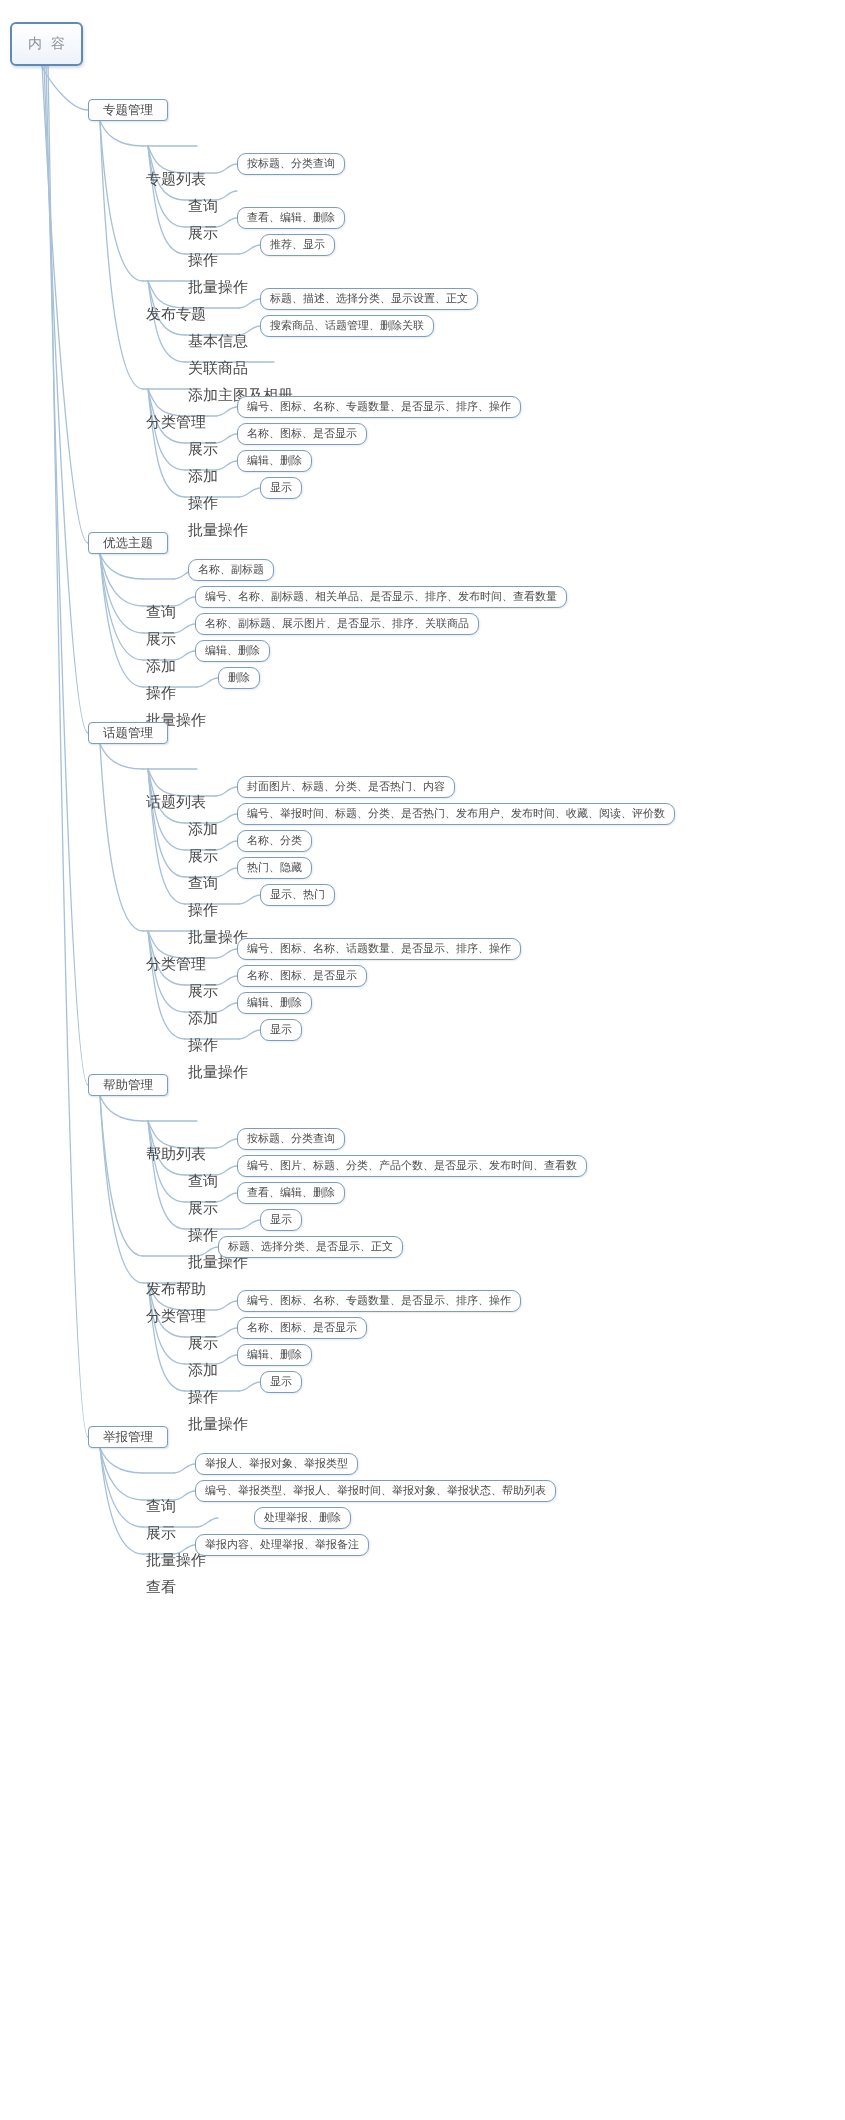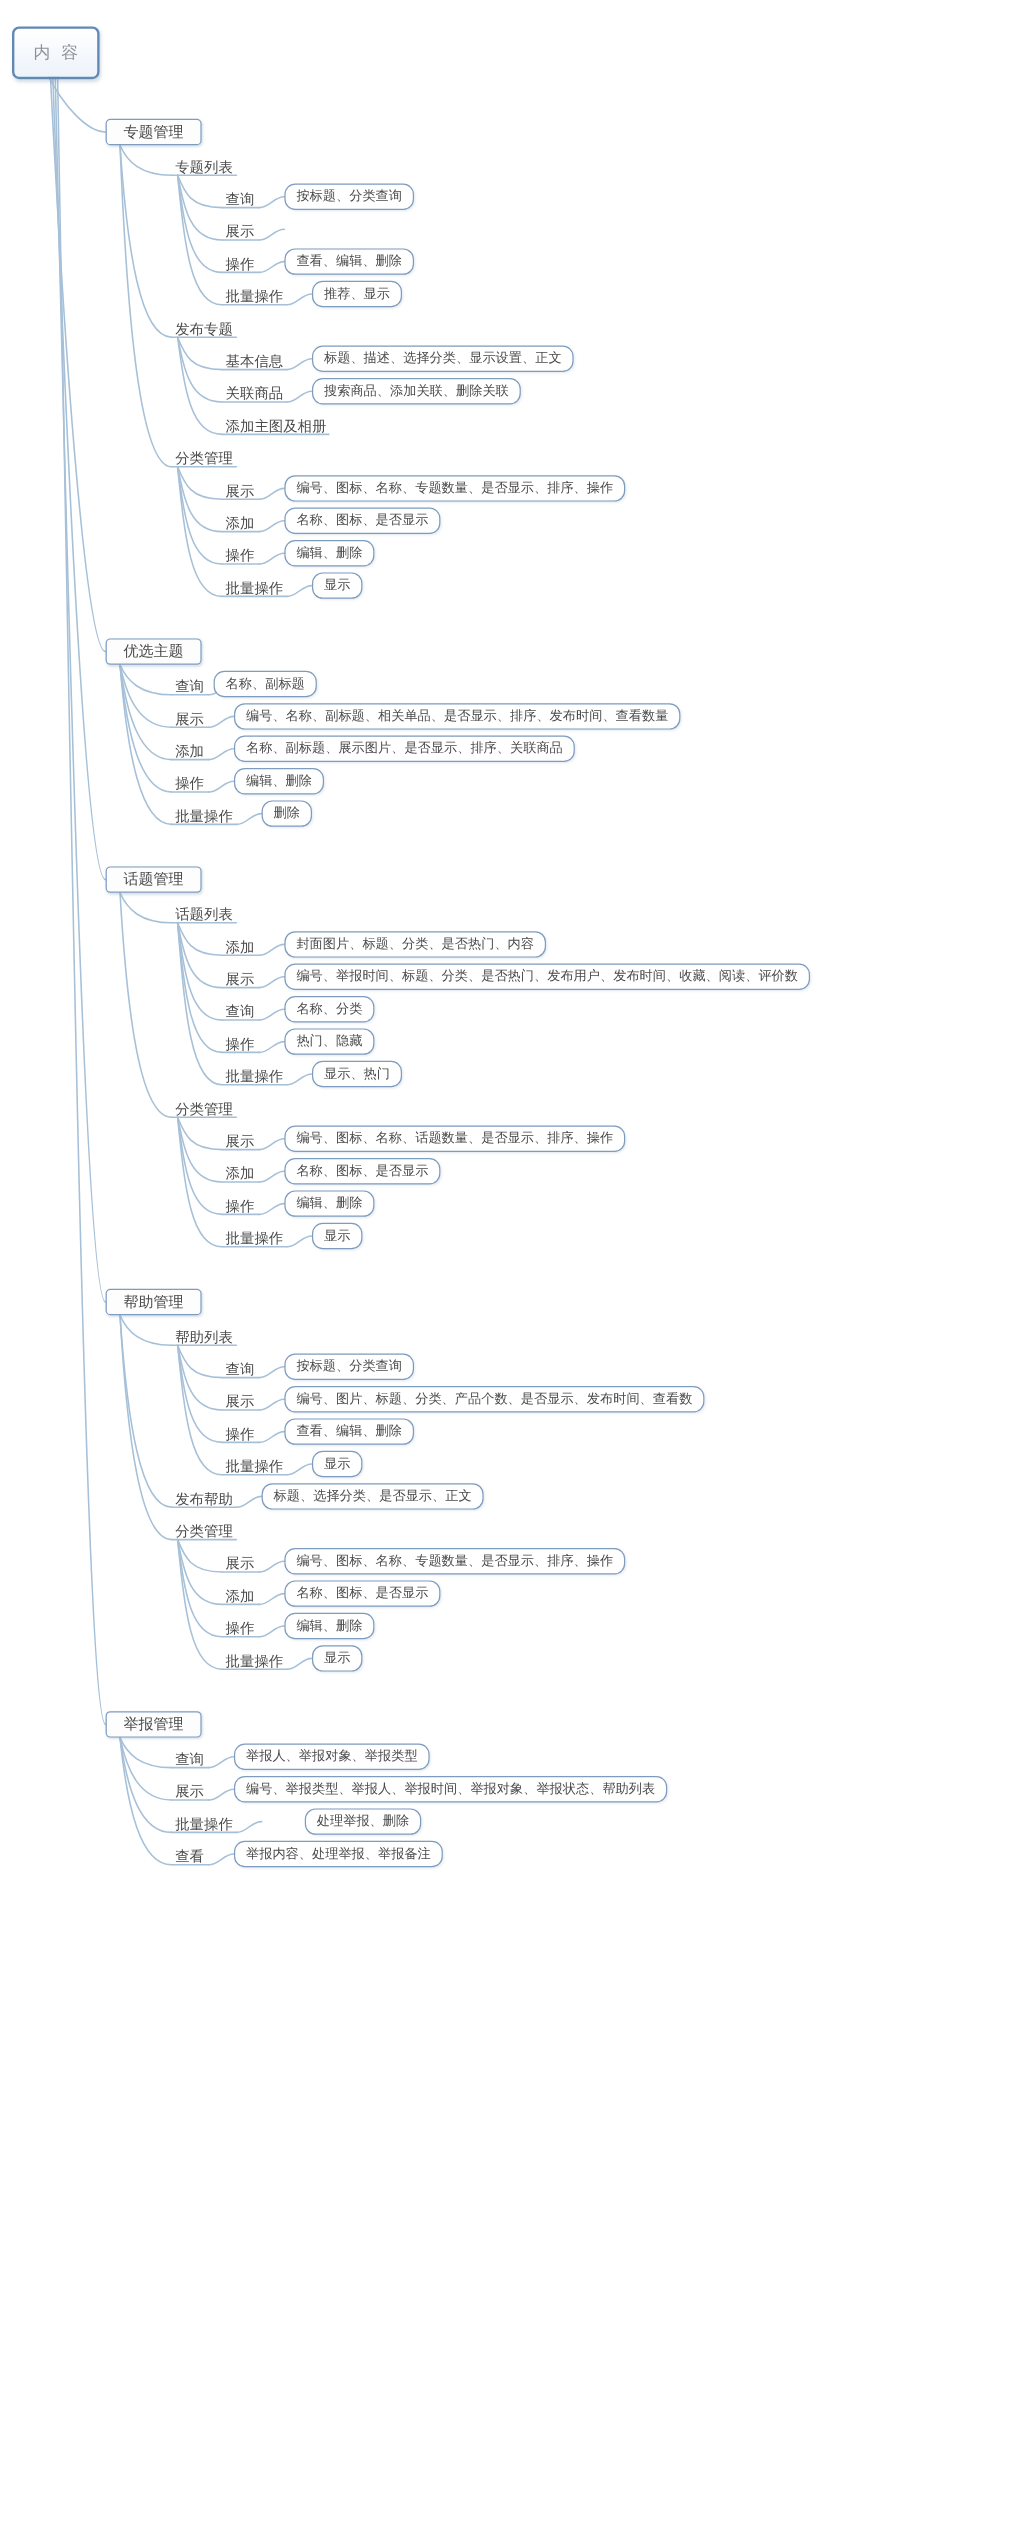--- a/index.html
+++ b/index.html
@@ -42,21 +42,22 @@
     height: 22px;
     line-height: 20px;
     box-sizing: border-box;
     padding: 0 14px;
     font-size: 12.5px;
     box-shadow: 1px 1px 2px rgba(110, 140, 175, 0.25);
   }
   .lbl {
     height: 18px;
     line-height: 18px;
-    font-size: 12px;
+    font-size: 15px;
+    margin-top: 40px;
   }
   .leaf {
     border: 1px solid var(--box-border, #7e9cbe);
     border-radius: 9px;
     background: #ffffff;
     height: 22px;
     line-height: 20px;
     box-sizing: border-box;
     padding: 0 9px;
     font-size: 11px;
@@ -208,34 +209,34 @@
     <div class="node leaf" style="left: 237px; top: 153px;">按标题、分类查询</div>
     <div class="node lbl" style="left: 188px; top: 184px;">展示</div>
     <div class="node lbl" style="left: 188px; top: 211px;">操作</div>
     <div class="node leaf" style="left: 237px; top: 207px;">查看、编辑、删除</div>
     <div class="node lbl" style="left: 188px; top: 238px;">批量操作</div>
     <div class="node leaf" style="left: 260px; top: 234px;">推荐、显示</div>
     <div class="node lbl" style="left: 146px; top: 265px;">发布专题</div>
     <div class="node lbl" style="left: 188px; top: 292px;">基本信息</div>
     <div class="node leaf" style="left: 260px; top: 288px;">标题、描述、选择分类、显示设置、正文</div>
     <div class="node lbl" style="left: 188px; top: 319px;">关联商品</div>
-    <div class="node leaf" style="left: 260px; top: 315px;">搜索商品、添加关联、删除关联</div>
+    <div class="node leaf" style="left: 260px; top: 315px;">搜索商品、话题管理、删除关联</div>
     <div class="node lbl" style="left: 188px; top: 346px;">添加主图及相册</div>
     <div class="node lbl" style="left: 146px; top: 373px;">分类管理</div>
     <div class="node lbl" style="left: 188px; top: 400px;">展示</div>
     <div class="node leaf" style="left: 237px; top: 396px;">编号、图标、名称、专题数量、是否显示、排序、操作</div>
     <div class="node lbl" style="left: 188px; top: 427px;">添加</div>
     <div class="node leaf" style="left: 237px; top: 423px;">名称、图标、是否显示</div>
     <div class="node lbl" style="left: 188px; top: 454px;">操作</div>
     <div class="node leaf" style="left: 237px; top: 450px;">编辑、删除</div>
     <div class="node lbl" style="left: 188px; top: 481px;">批量操作</div>
     <div class="node leaf" style="left: 260px; top: 477px;">显示</div>
     <div class="node box" style="left: 88px; top: 532px;">优选主题</div>
     <div class="node lbl" style="left: 146px; top: 563px;">查询</div>
-    <div class="node leaf" style="left: 178px; top: 559px;">名称、副标题</div>
+    <div class="node leaf" style="left: 188px; top: 559px;">名称、副标题</div>
     <div class="node lbl" style="left: 146px; top: 590px;">展示</div>
     <div class="node leaf" style="left: 195px; top: 586px;">编号、名称、副标题、相关单品、是否显示、排序、发布时间、查看数量</div>
     <div class="node lbl" style="left: 146px; top: 617px;">添加</div>
     <div class="node leaf" style="left: 195px; top: 613px;">名称、副标题、展示图片、是否显示、排序、关联商品</div>
     <div class="node lbl" style="left: 146px; top: 644px;">操作</div>
     <div class="node leaf" style="left: 195px; top: 640px;">编辑、删除</div>
     <div class="node lbl" style="left: 146px; top: 671px;">批量操作</div>
     <div class="node leaf" style="left: 218px; top: 667px;">删除</div>
     <div class="node box" style="left: 88px; top: 722px;">话题管理</div>
     <div class="node lbl" style="left: 146px; top: 753px;">话题列表</div>

